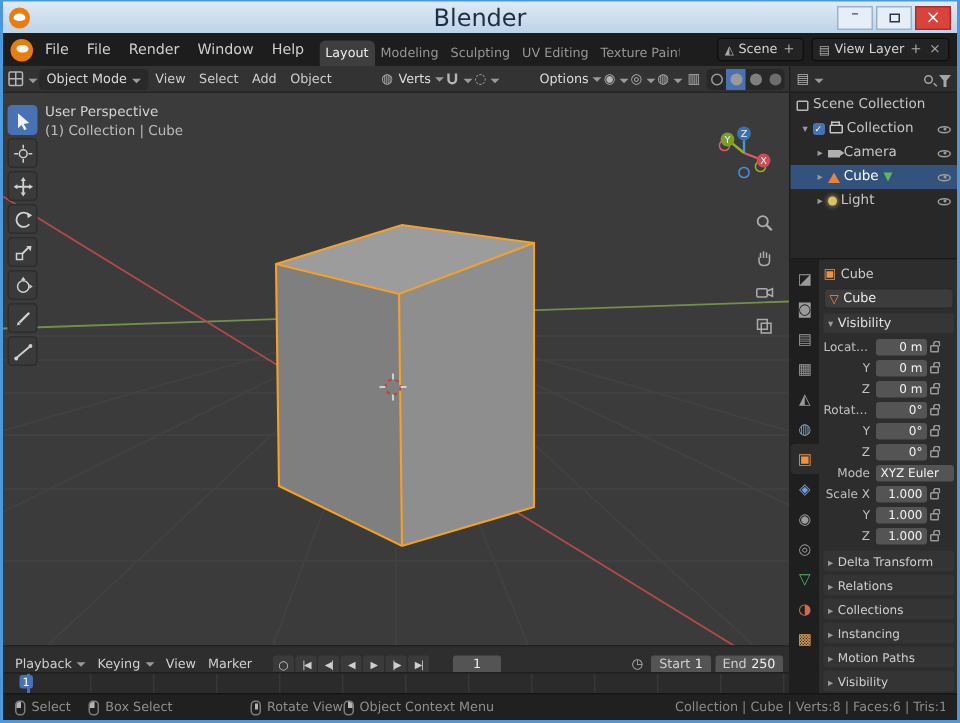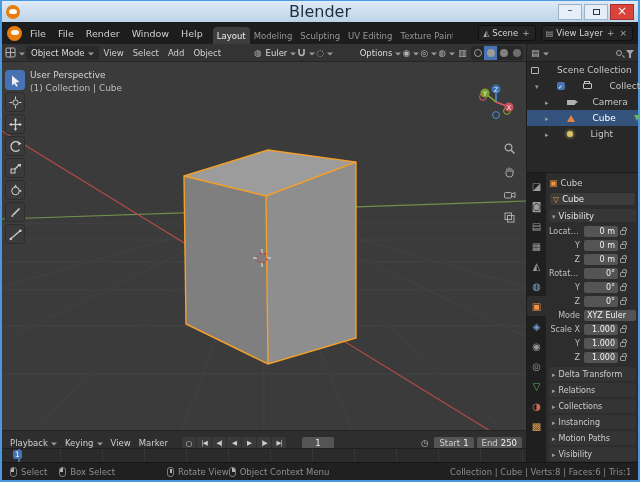--- a/index.html
+++ b/index.html
@@ -65,21 +65,21 @@
 .range .field{padding:0 5px;gap:3px;white-space:nowrap}
 .range .flbl{color:#cfcfcf}
 .tl-strip{position:absolute;left:0;top:426px;width:524px;height:14px;background:#2b2b2b;border-top:1px solid #1f1f1f;overflow:hidden}
 .tick{position:absolute;top:0;width:1px;height:14px;background:#373737}
 .playhead{position:absolute;left:16px;top:0;width:2px;height:14px;background:#4772b3}
 .playhead-label{position:absolute;left:11px;top:1px;background:#4772b3;color:#fff;font-size:7.5px;padding:0 2px;border-radius:2px}
 
 .outliner{position:absolute;left:525px;top:22px;width:111px;height:128px;background:#282828}
 .ol-header{height:18px;background:#2e2e2e;display:flex;align-items:center;padding:0 4px;gap:4px;border-bottom:1px solid #1e1e1e;font-size:9px}
 .ol-body{font-size:9px;color:#c5c5c5}
-.ol-row{display:flex;align-items:center;height:16px;gap:18px}
+.ol-row{display:flex;align-items:center;height:16px;gap:3px}
 .ol-row.selected{background:#33527c;color:#fff}
 .caret-d::before{content:"▾";font-size:7px;color:#9a9a9a}
 .caret-r::before{content:"▸";font-size:7px;color:#9a9a9a}
 .spacer{flex:1}
 .eye{width:9px;height:5px;border:1px solid #9c9c9c;border-radius:50%;position:relative;margin-right:4px;flex:0 0 auto}
 .eye::after{content:"";position:absolute;left:2.5px;top:0.5px;width:2px;height:2px;border-radius:50%;background:#9c9c9c}
 .cb{width:8px;height:8px;background:#4772b3;border-radius:2px;color:#fff;font-size:6px;display:flex;align-items:center;justify-content:center;flex:0 0 auto}
 .cb::before{content:"✓"}
 .oi-sc{width:8px;height:7px;border:1px solid #b8b8b8;border-radius:1px;flex:0 0 auto}
 .oi-col{width:9px;height:6px;border:1px solid #c4c4c4;border-radius:1px;position:relative;flex:0 0 auto}
@@ -185,21 +185,21 @@
       </span>
       <span class="mode-btn dd">
           <span>Object Mode</span>
         </span>
       <span class="hmenu">View</span>
       <span class="hmenu">Select</span>
       <span class="hmenu">Add</span>
       <span class="hmenu">Object</span>
       <span style="flex:1"></span>
       <span class="icon-btn">◍</span>
-      <span class="dd" style="color:#dcdcdc">Euler</span>
+      <span class="dd" style="color:#dcdcdc">Verts</span>
       <span class="icon-btn dd">
         <svg width="9" height="10">
             <path d="M2,1 v4 a2.5,2.5 0 0 0 5,0 v-4" fill="none" stroke="#b5b5b5" stroke-width="1.6"></path>
           </svg>
       </span>
       <span class="icon-btn dd">◌</span>
       <span style="flex:1"></span>
       <span class="dd" style="color:#dcdcdc">Options</span>
       <span class="icon-btn dd">◉</span>
       <span class="icon-btn dd">◎</span>

